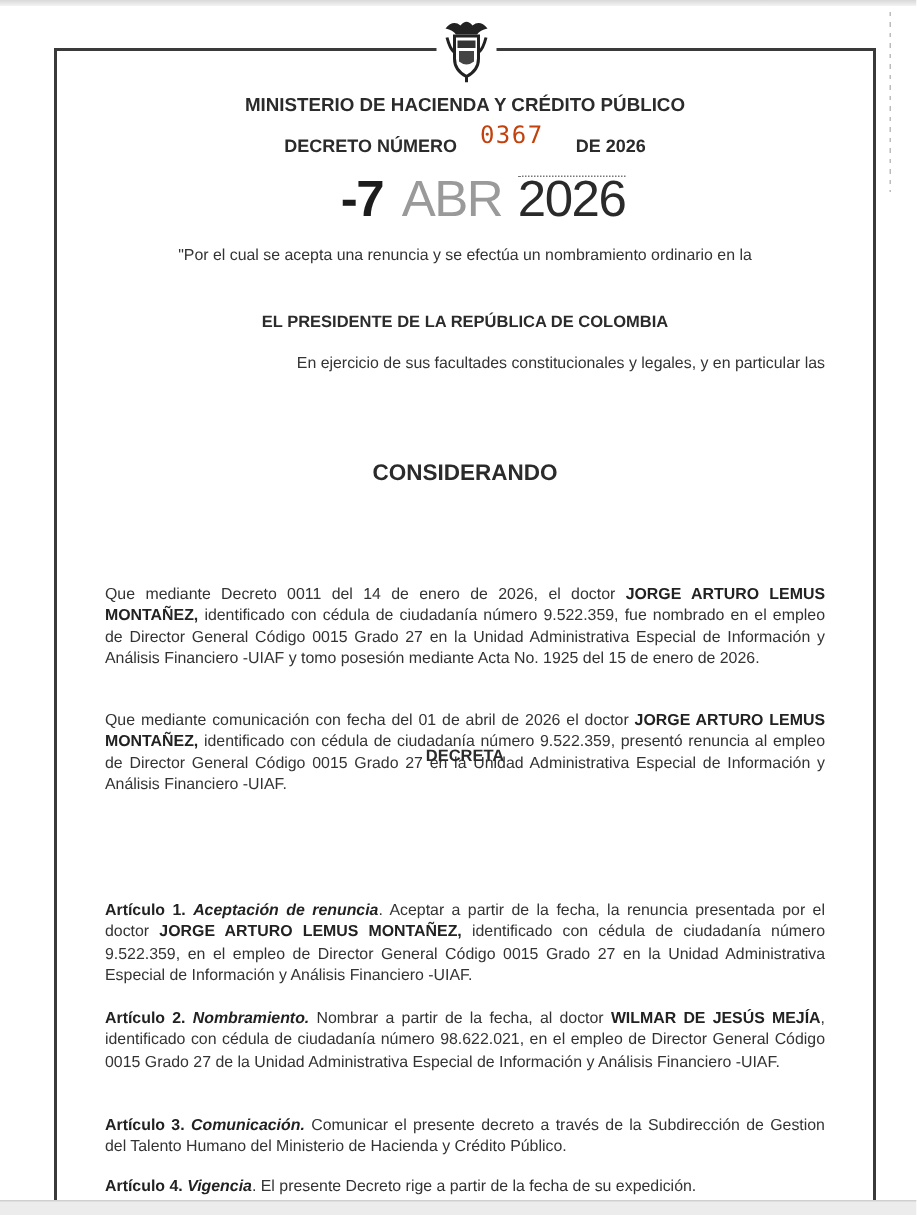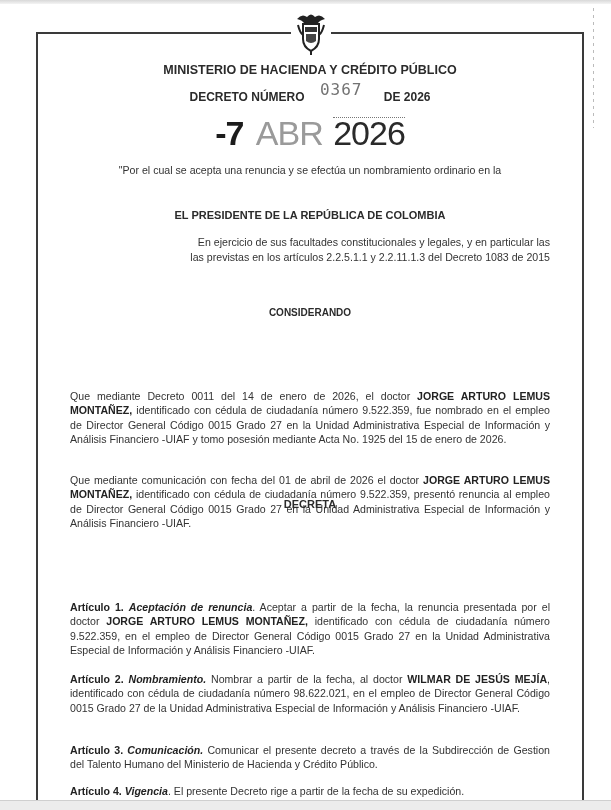--- a/index.html
+++ b/index.html
@@ -79,30 +79,30 @@
       width: 480px;
       text-align: center;
       font-size: 12px;
       font-weight: bold;
       color: #2b2b2b;
     }
     .decree-number {
       font-family: "DejaVu Sans Mono", monospace;
       font-weight: normal;
       font-size: 16px;
-      color: #737373;
+      color: #c2410c;
       letter-spacing: 1px;
       display: inline-block;
       margin: 0 18px 0 12px;
       position: relative;
       top: -6px;
     }
     .date-stamp {
       position: absolute;
-      left: 0; top: 113px;
+      left: 12px; top: 113px;
       width: 480px;
       text-align: center;
       font-size: 34px;
       line-height: 40px;
       font-family: "Liberation Sans Narrow", "Liberation Sans", sans-serif;
       letter-spacing: -1px;
     }
     .stamp-day { color: #1c1c1c; font-weight: bold; }
     .stamp-month { color: #9a9a9a; font-weight: normal; margin-left: 4px; }
     .stamp-year { color: #2a2a2a; font-weight: normal; margin-left: 2px; position: relative; }
@@ -137,21 +137,21 @@
       text-align: right;
       font-size: 10.6px;
       line-height: 15px;
       color: #333;
     }
     .considerando {
       position: absolute;
       left: 0; top: 307px;
       width: 480px;
       text-align: center;
-      font-size: 10px;
+      font-size: 15px;
       font-weight: bold;
       color: #2b2b2b;
     }
     .para {
       position: absolute;
       left: 0;
       width: 480px;
       font-size: 10.6px;
       line-height: 14.4px;
       text-align: justify;
@@ -211,21 +211,20 @@
   </div>
 
   <div class="epigraph">
     <div>"Por el cual se acepta una renuncia y se efectúa un nombramiento ordinario en la</div>
   </div>
 
   <div class="president">EL PRESIDENTE DE LA REPÚBLICA DE COLOMBIA</div>
 
   <div class="powers">
     <div>En ejercicio de sus facultades constitucionales y legales, y en particular las</div>
-    <div>las previstas en los artículos 2.2.5.1.1 y 2.2.11.1.3 del Decreto 1083 de 2015</div>
   </div>
 
   <div class="considerando">CONSIDERANDO</div>
 
   <div class="para p1">
     <span>Que mediante Decreto 0011 del 14 de enero de 2026, el doctor </span><b>JORGE ARTURO LEMUS MONTAÑEZ,</b><span> identificado con cédula de ciudadanía número 9.522.359, fue nombrado en el empleo de Director General Código 0015 Grado 27 en la Unidad Administrativa Especial de Información y Análisis Financiero -UIAF y tomo posesión mediante Acta No. 1925 del 15 de enero de 2026.</span>
   </div>
 
   <div class="para p2">
     <span>Que mediante comunicación con fecha del 01 de abril de 2026 el doctor </span><b>JORGE ARTURO LEMUS MONTAÑEZ,</b><span> identificado con cédula de ciudadanía número 9.522.359, presentó renuncia al empleo de Director General Código 0015 Grado 27 en la Unidad Administrativa Especial de Información y Análisis Financiero -UIAF.</span>

